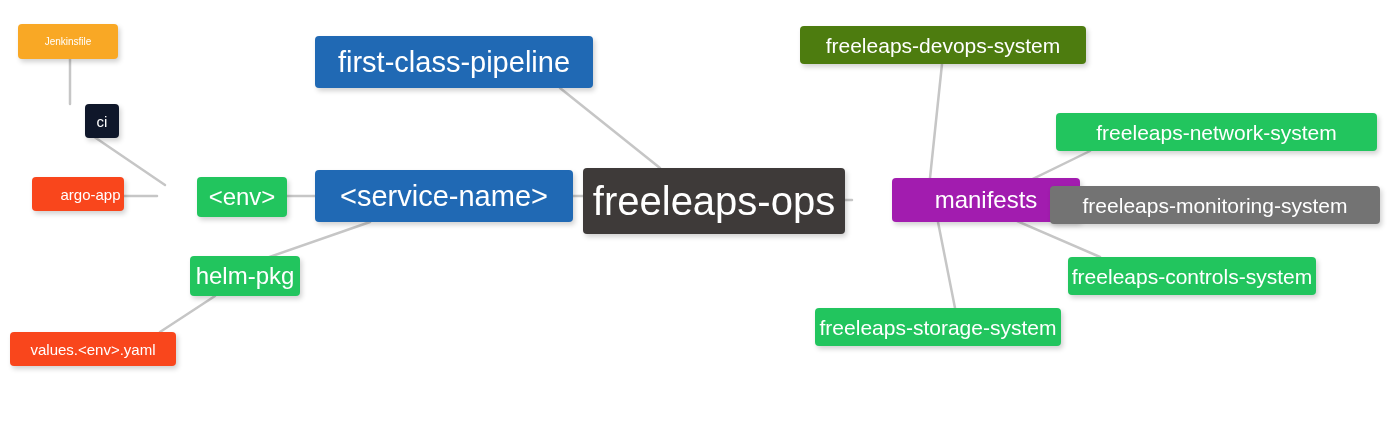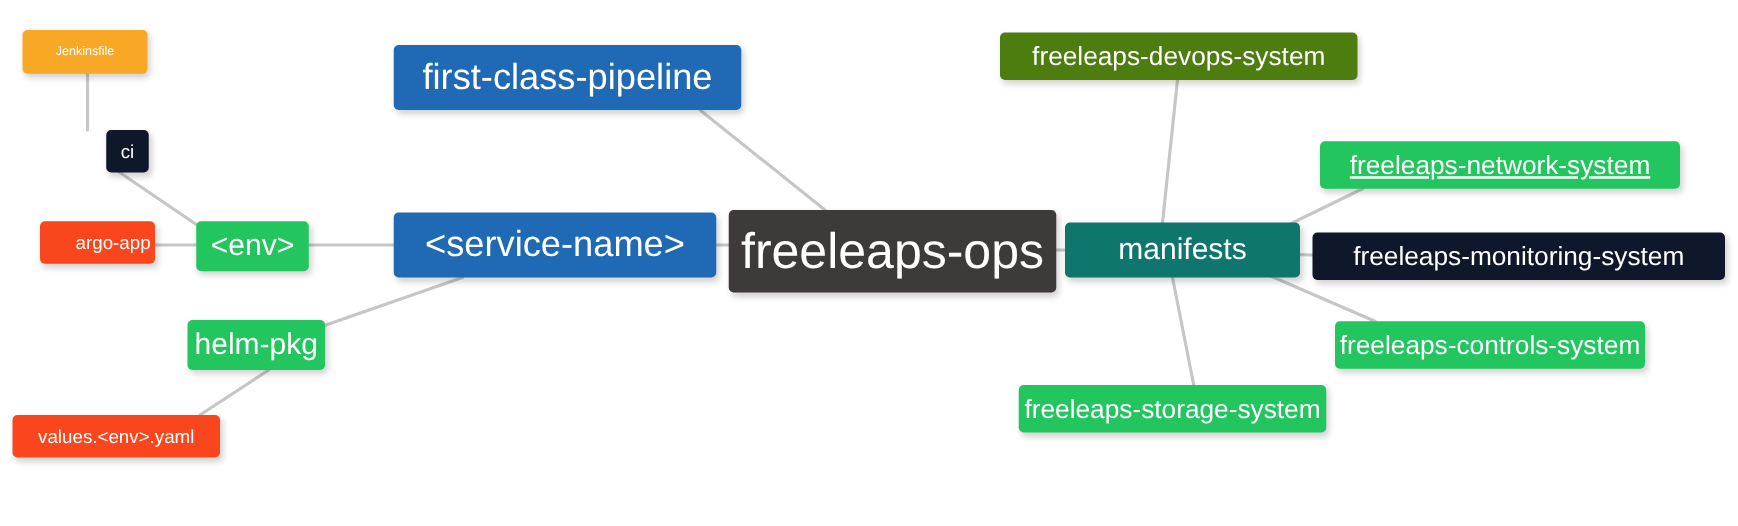--- a/index.html
+++ b/index.html
@@ -41,21 +41,21 @@
     line-height: 1;
     z-index: 2;
   }
   .node-label {
     display: block;
     white-space: nowrap;
   }
   
   .tier-root   { font-size: 40px; }
   .tier-large  { font-size: 29px; }
-  .tier-mid    { font-size: 24px; }
+  .tier-mid    { font-size: 24px; margin-left: 40px; }
   .tier-small  { font-size: 21px; }
   .tier-tiny   { font-size: 15px; }
   .tier-micro  { font-size: 10px; }
 </style>
 </head>
 <body>
 
 <div id="mindmap-canvas">
 
   <svg id="edge-layer" viewBox="0 0 1390 421" width="1390" height="421">
@@ -96,30 +96,30 @@
       </div>
       <div class="node tier-large" style="left: 315px; top: 170px; width: 258px; height: 52px; background: rgb(32, 105, 180);">
         <span class="node-label">&lt;service-name&gt;</span>
       </div>
       <div class="node tier-large" style="left: 315px; top: 36px; width: 278px; height: 52px; background: rgb(32, 105, 180);">
         <span class="node-label">first-class-pipeline</span>
       </div>
       <div class="node tier-root" style="left: 583px; top: 168px; width: 262px; height: 66px; background: rgb(62, 58, 57);">
         <span class="node-label">freeleaps-ops</span>
       </div>
-      <div class="node tier-mid" style="left: 852px; top: 178px; width: 188px; height: 44px; background: #0f766e;">
+      <div class="node tier-mid" style="left: 852px; top: 178px; width: 188px; height: 44px; background: #a21caf;">
         <span class="node-label">manifests</span>
       </div>
       <div class="node tier-small" style="left: 800px; top: 26px; width: 286px; height: 38px; background: #4d7c0f;">
         <span class="node-label">freeleaps-devops-system</span>
       </div>
-      <div class="node tier-small" style="left: 1056px; top: 113px; width: 288px; height: 38px; background: rgb(34, 197, 94); text-decoration: underline;">
+      <div class="node tier-small" style="left: 1056px; top: 113px; width: 321px; height: 38px; background: rgb(34, 197, 94);">
         <span class="node-label">freeleaps-network-system</span>
       </div>
-      <div class="node tier-small" style="left: 1050px; top: 186px; width: 330px; height: 38px; background: #0f172a; text-align: center;">
+      <div class="node tier-small" style="left: 1050px; top: 186px; width: 330px; height: 38px; background: #737373; text-align: center;">
         <span class="node-label">freeleaps-monitoring-system</span>
       </div>
       <div class="node tier-small" style="left: 1068px; top: 257px; width: 248px; height: 38px; background: rgb(34, 197, 94); justify-content: center;">
         <span class="node-label">freeleaps-controls-system</span>
       </div>
       <div class="node tier-small" style="left: 815px; top: 308px; width: 246px; height: 38px; background: rgb(34, 197, 94);">
         <span class="node-label">freeleaps-storage-system</span>
       </div>
     </div>
 

